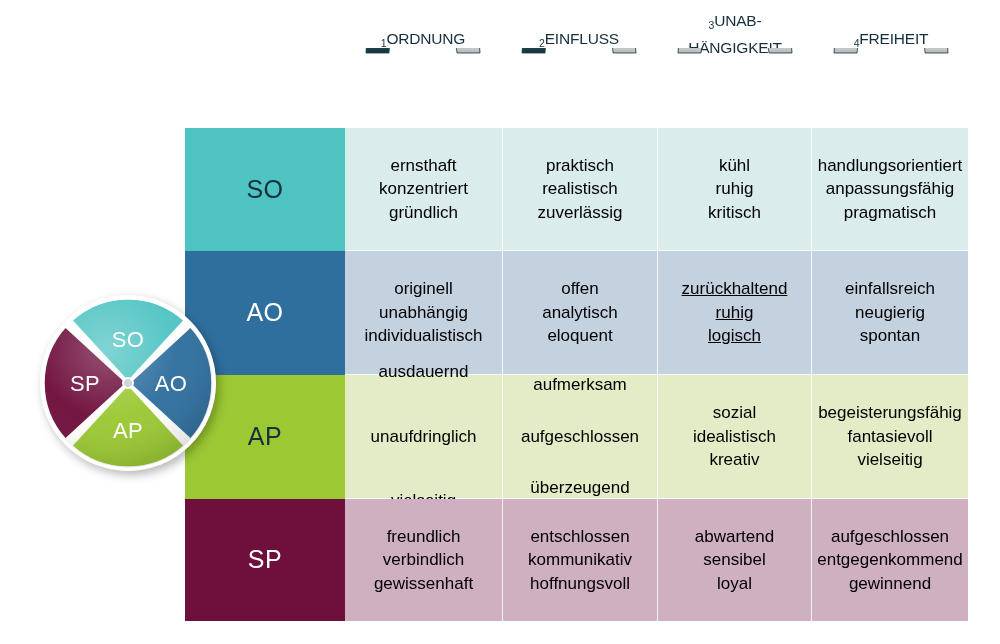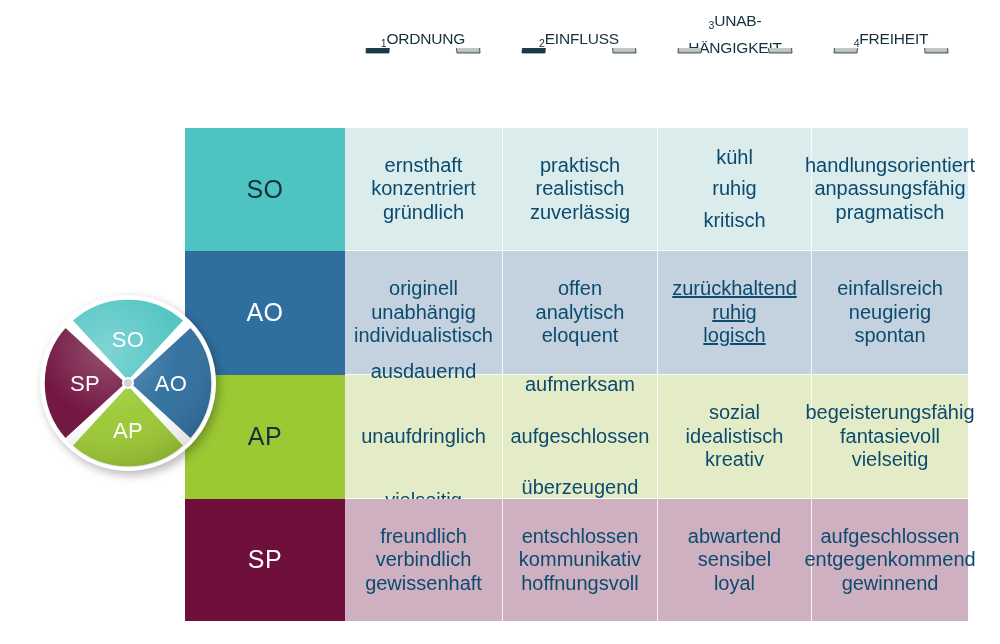--- a/index.html
+++ b/index.html
@@ -64,24 +64,24 @@
     display: grid;
     grid-template-columns: 160px 158px 155px 154px 156px;
     grid-template-rows: 123px 124px 124px 122px;
   }
   .cell {
     display: flex;
     flex-direction: column;
     align-items: center;
     justify-content: center;
     box-sizing: border-box;
-    font-size: 20px;
+    font-size: 17px;
     line-height: 23.5px;
     text-align: center;
-    color: #0c4a6e;
+    color: #000000;
     border-right: 1px solid rgba(255,255,255,0.85);
     border-bottom: 1px solid rgba(255,255,255,0.85);
   }
   .cell.last-col { border-right: none; }
   .cell.last-row { border-bottom: none; }
   .rowhead {
     font-size: 25px;
     letter-spacing: 0.5px;
     border-right: none;
     border-bottom: none;
@@ -186,21 +186,21 @@
     <div class="cell traits" style="background: rgb(218, 236, 236);">
       <span>ernsthaft</span>
       <span>konzentriert</span>
       <span>gründlich</span>
     </div>
     <div class="cell traits" style="background: rgb(218, 236, 236);">
       <span>praktisch</span>
       <span>realistisch</span>
       <span>zuverlässig</span>
     </div>
-    <div class="cell traits" style="background: rgb(218, 236, 236); gap: 8px;">
+    <div class="cell traits" style="background: rgb(218, 236, 236);">
       <span>kühl</span>
       <span>ruhig</span>
       <span>kritisch</span>
     </div>
     <div class="cell traits last-col" style="background: rgb(218, 236, 236);">
       <span>handlungsorientiert</span>
       <span>anpassungsfähig</span>
       <span>pragmatisch</span>
     </div>
     <div class="cell rowhead dark" style="background: rgb(47, 111, 158);">

